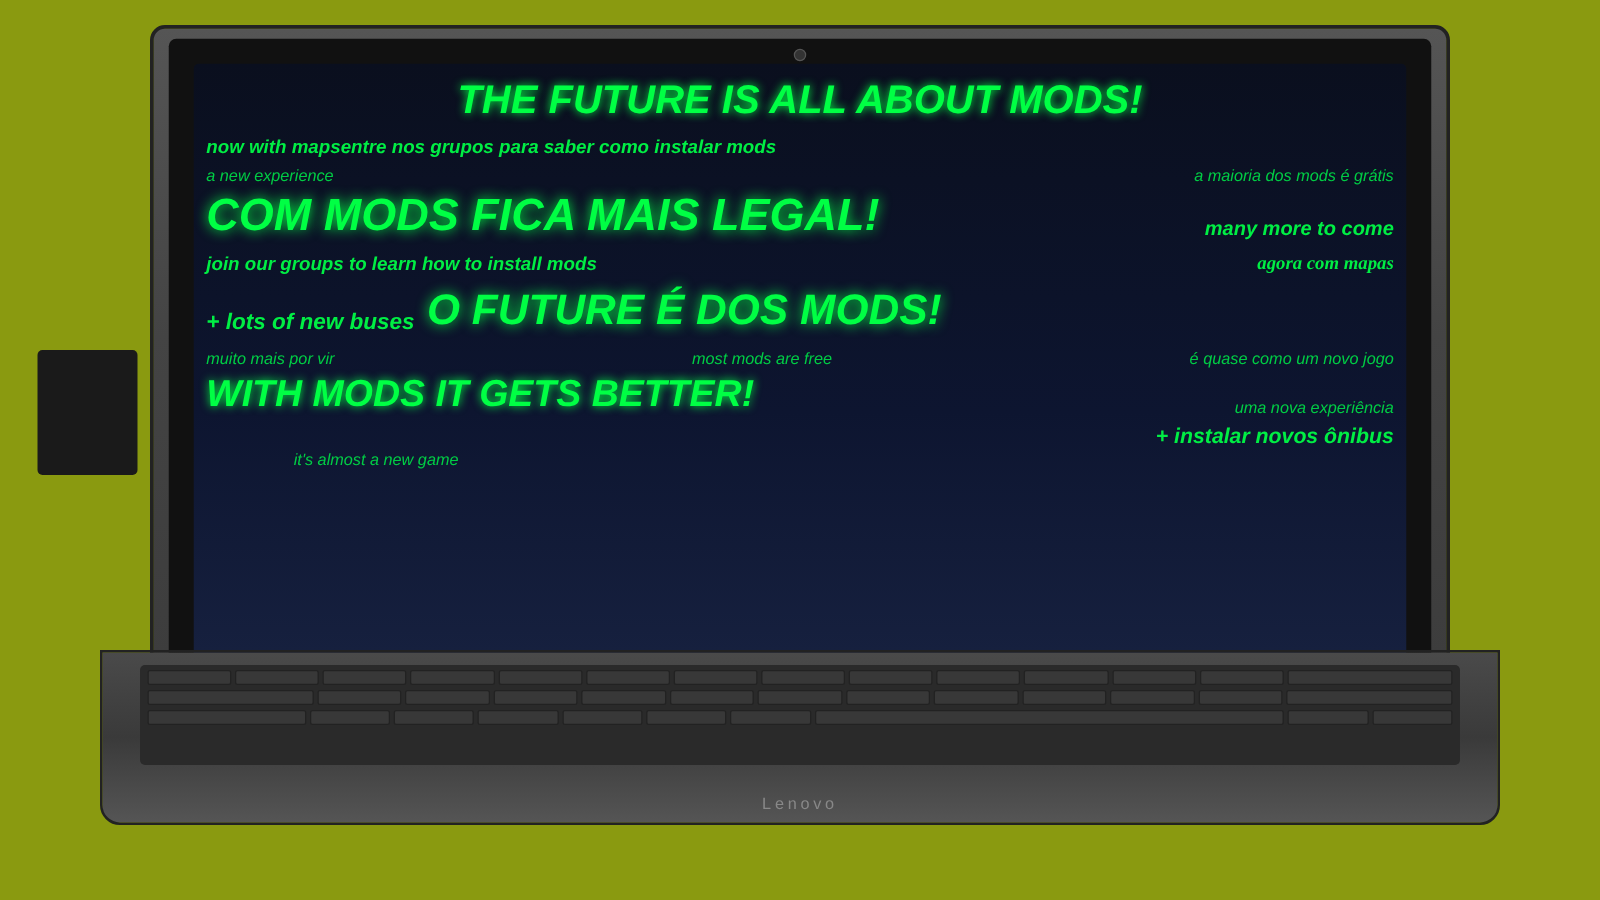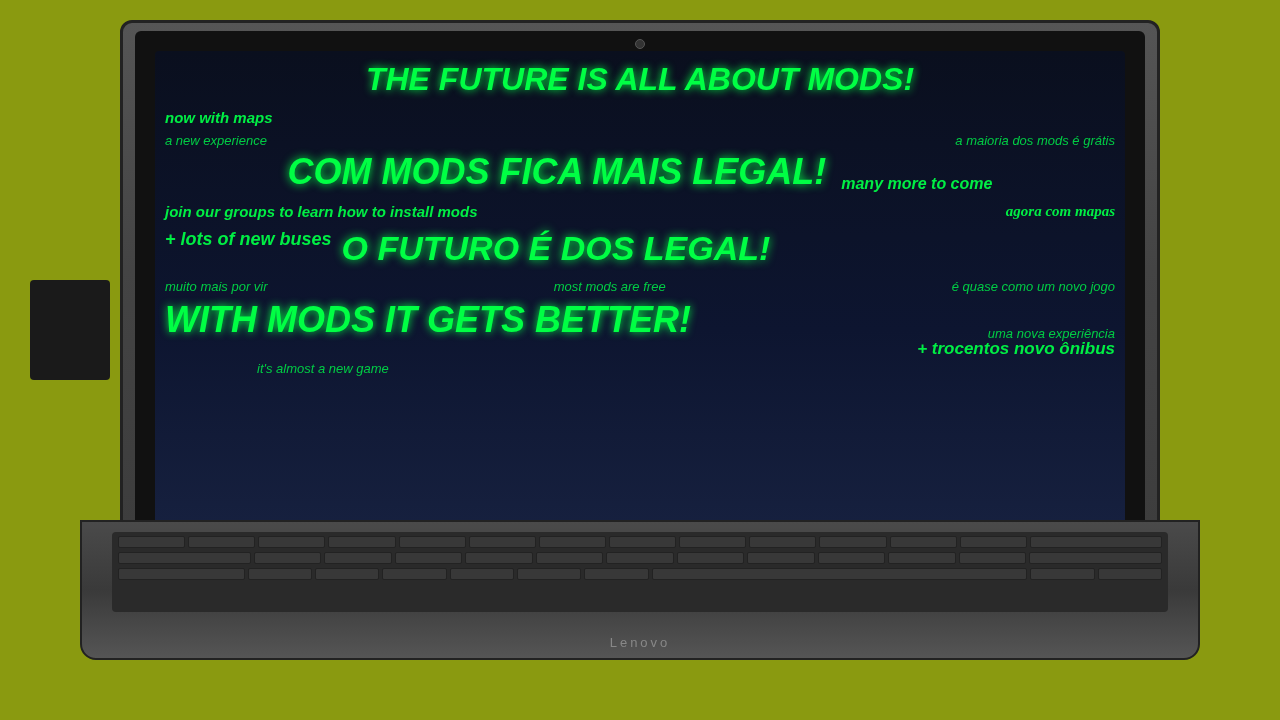--- a/index.html
+++ b/index.html
@@ -251,58 +251,59 @@
         <div class="screen-content">
 
           <div style="position:absolute; top:10px; left:10px; right:10px;">
             <div style="text-align:center;">
               <span class="headline">THE FUTURE IS ALL ABOUT MODS!</span>
             </div>
           </div>
 
           <div style="position:absolute; top:58px; left:10px; right:10px; display:flex; align-items:center;">
             <span class="subtext">now with maps</span>
+            <span class="subtext">entre nos grupos para saber como instalar mods</span>
           </div>
 
           <div style="position:absolute; top:82px; left:10px; right:10px; display:flex; justify-content:space-between;">
             <span class="subtext-sm">a new experience</span>
             <span class="subtext-sm">a maioria dos mods é grátis</span>
           </div>
 
-          <div style="position:absolute; top:100px; left:10px; right:10px; display:flex; justify-content:center; align-items:center;">
+          <div style="position:absolute; top:100px; left:10px; right:10px; display:flex; justify-content:space-between; align-items:center;">
             <span class="headline-lg">COM MODS FICA MAIS LEGAL!</span>
             <span class="subtext" style="font-size:16px; white-space:nowrap; margin-left:15px; align-self:flex-end;">many more to come</span>
           </div>
 
           <div style="position:absolute; top:152px; left:10px; right:10px; display:flex; justify-content:space-between; align-items:flex-end;">
             <span class="subtext">join our groups to learn how to install mods</span>
             <span class="subtext" style="white-space:nowrap; margin-left:10px;font-family:Liberation Serif, serif;">agora com mapas</span>
           </div>
 
-          <div style="position:absolute; top:178px; left:10px; right:20px; display:flex; align-items:flex-start; gap:10px;">
+          <div style="position:absolute; top:178px; left:10px; right:20px; display:flex; align-items:flex-end; gap:10px;">
             <span class="subtext" style="font-size:18px; font-weight:800; white-space:nowrap;">+ lots of new buses</span>
-            <span class="headline-lg" style="font-size:34px;">O FUTURO É DOS LEGAL!</span>
+            <span class="headline-lg" style="font-size:34px;">O FUTURE É DOS MODS!</span>
           </div>
 
           <div style="position:absolute; top:228px; left:10px; right:10px; display:flex; justify-content:space-between; align-items:flex-start;">
             <span class="subtext-sm">muito mais por vir</span>
             <span class="subtext-sm">most mods are free</span>
             <span class="subtext-sm">é quase como um novo jogo</span>
           </div>
 
           <div style="position:absolute; top:248px; left:10px; right:10px; display:flex; justify-content:space-between; align-items:center;">
-            <span class="headline" style="font-size:36px;">WITH MODS IT GETS BETTER!</span>
+            <span class="headline" style="font-size:30px;">WITH MODS IT GETS BETTER!</span>
             <span class="subtext-sm" style="white-space:nowrap; margin-left:10px; align-self:flex-end;">uma nova experiência</span>
           </div>
 
           <div style="position:absolute; top:288px; left:10px; right:10px; display:flex; justify-content:flex-end;">
-            <span class="subtext" style="font-size:17px; font-weight:800;">+ trocentos novo ônibus</span>
-          </div>
-
-          <div style="position:absolute; top:308px; left:22px; right:10px;">
+            <span class="subtext" style="font-size:17px; font-weight:800;">+ instalar novos ônibus</span>
+          </div>
+
+          <div style="position:absolute; top:308px; left:0; right:10px;">
             <span class="subtext-sm" style="margin-left:80px;">it's almost a new game</span>
           </div>
 
           <div class="toolbar">
 
             <div class="tb-btn">
               <svg viewBox="0 0 30 30" width="30" height="30" fill="white">
                 <rect x="4" y="6" width="22" height="14" rx="2" stroke="white" stroke-width="1.5" fill="none"></rect>
                 <rect x="6" y="9" width="7" height="5" rx="1" fill="white" opacity="0.8"></rect>
                 <rect x="17" y="9" width="7" height="5" rx="1" fill="white" opacity="0.8"></rect>

